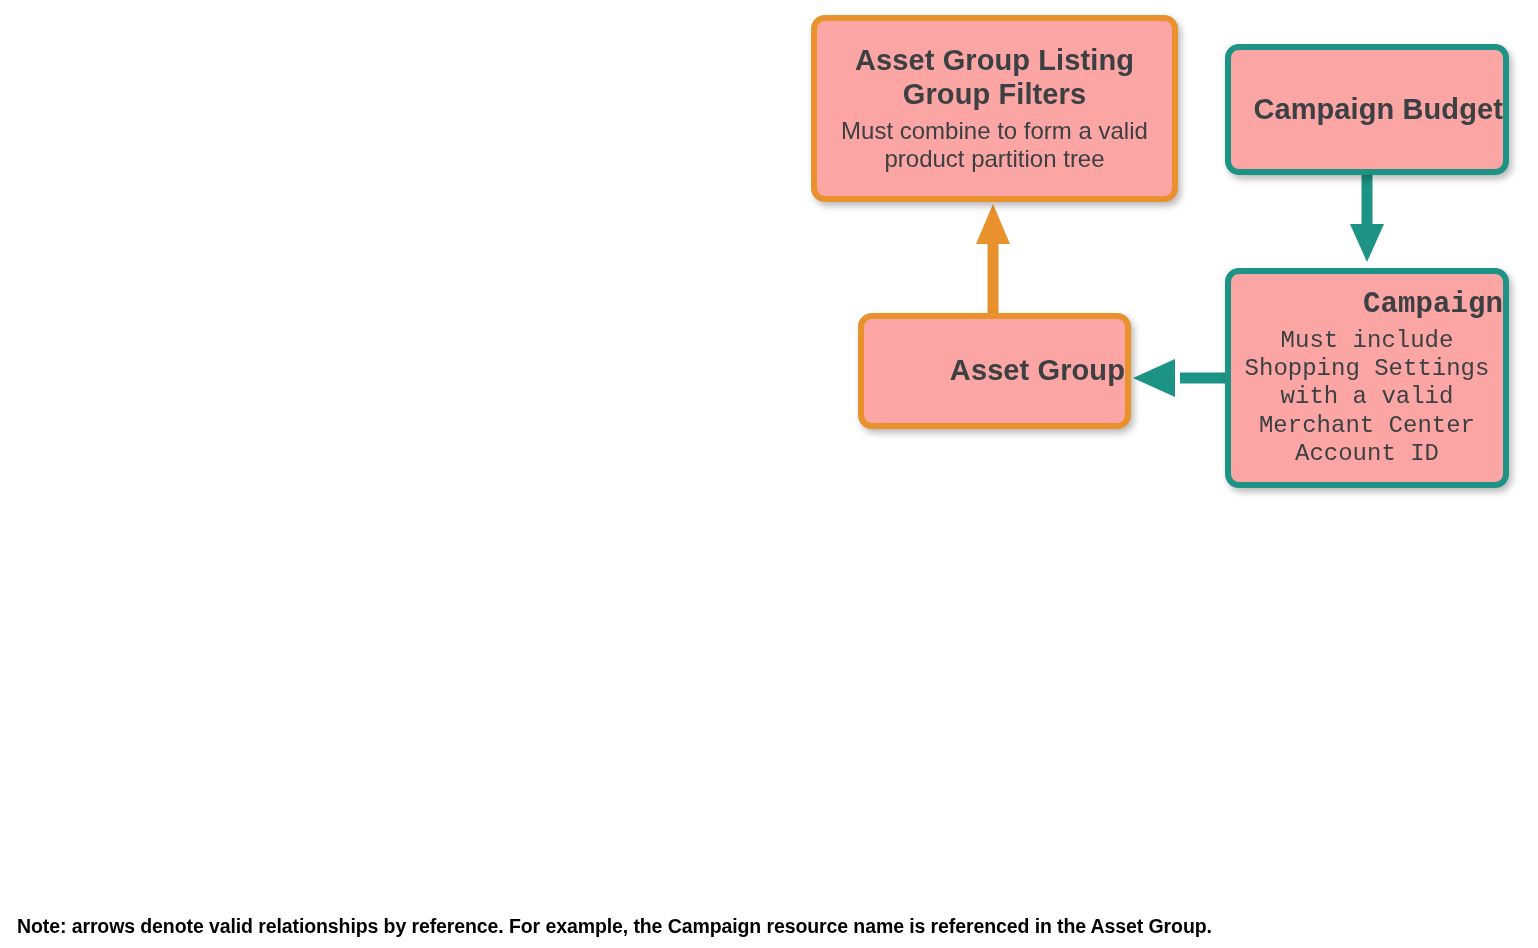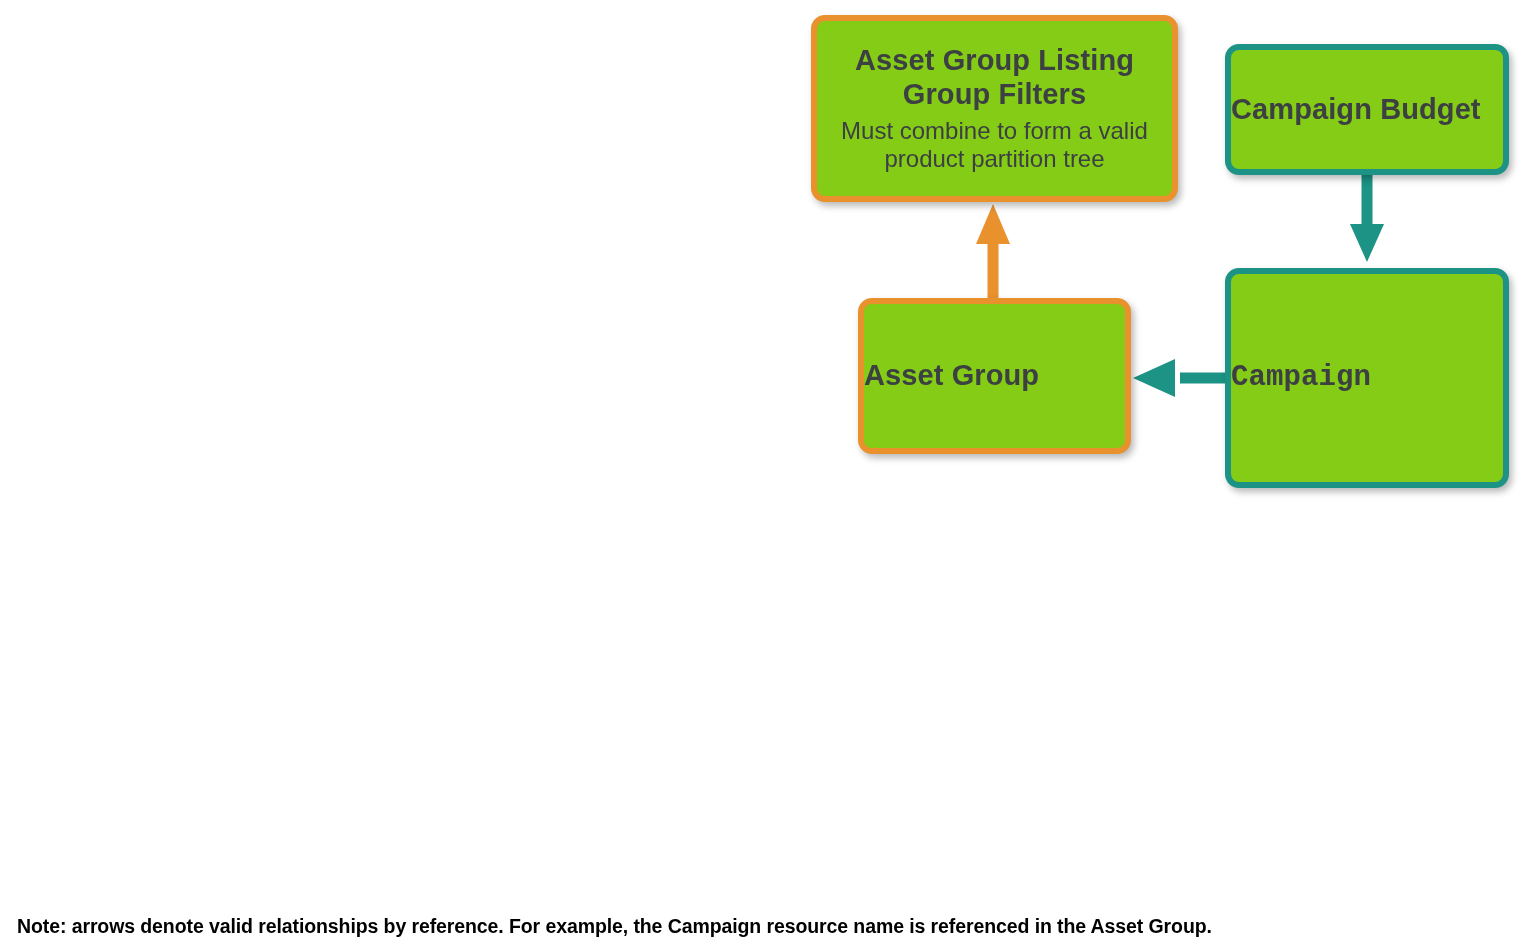--- a/index.html
+++ b/index.html
@@ -18,28 +18,28 @@
   #diagram {
     position: absolute;
     left: 0; top: 0;
     width: 1538px;
     height: 948px;
   }
 
   .node {
     position: absolute;
     box-sizing: border-box;
-    background: #84cc16;
+    background: #fca5a5;
     border-style: solid;
     border-width: 6px;
     border-radius: 14px;
     box-shadow: 3px 4px 7px rgba(0,0,0,0.28);
     display: flex;
     flex-direction: column;
-    align-items: flex-start;
+    align-items: flex-end;
     justify-content: center;
     text-align: center;
     color: #3c4043;
     z-index: 2;
   }
 
   .node-title {
     font-size: 29px;
     font-weight: bold;
     line-height: 1.17;
@@ -64,22 +64,22 @@
   #node-aglgf .node-title { padding: 0 14px; }
   #node-aglgf .node-sub  { padding: 0 14px; }
 
   #node-budget {
     left: 1225px; top: 44px;
     width: 284px;  height: 131px;
     border-color: #1c9384;
   }
 
   #node-asset-group {
-    left: 858px;  top: 298px;
-    width: 273px; height: 156px;
+    left: 858px;  top: 313px;
+    width: 273px; height: 116px;
     border-color: #e8912d;
   }
 
   #node-campaign {
     left: 1225px; top: 268px;
     width: 284px;  height: 220px;
     border-color: #1c9384;
     font-family: Liberation Mono, monospace;
   }
 
@@ -134,17 +134,18 @@
   <div class="node" id="node-budget">
     <div class="node-title">Campaign Budget</div>
   </div>
 
   <div class="node" id="node-asset-group">
     <div class="node-title">Asset Group</div>
   </div>
 
   <div class="node" id="node-campaign">
     <div class="node-title">Campaign</div>
+    <div class="node-sub">Must include Shopping Settings with a valid Merchant Center Account ID</div>
   </div>
 
   <div class="note">Note: arrows denote valid relationships by reference. For example, the Campaign resource name is referenced in the Asset Group.</div>
 
 </div>
 
 </body></html>

